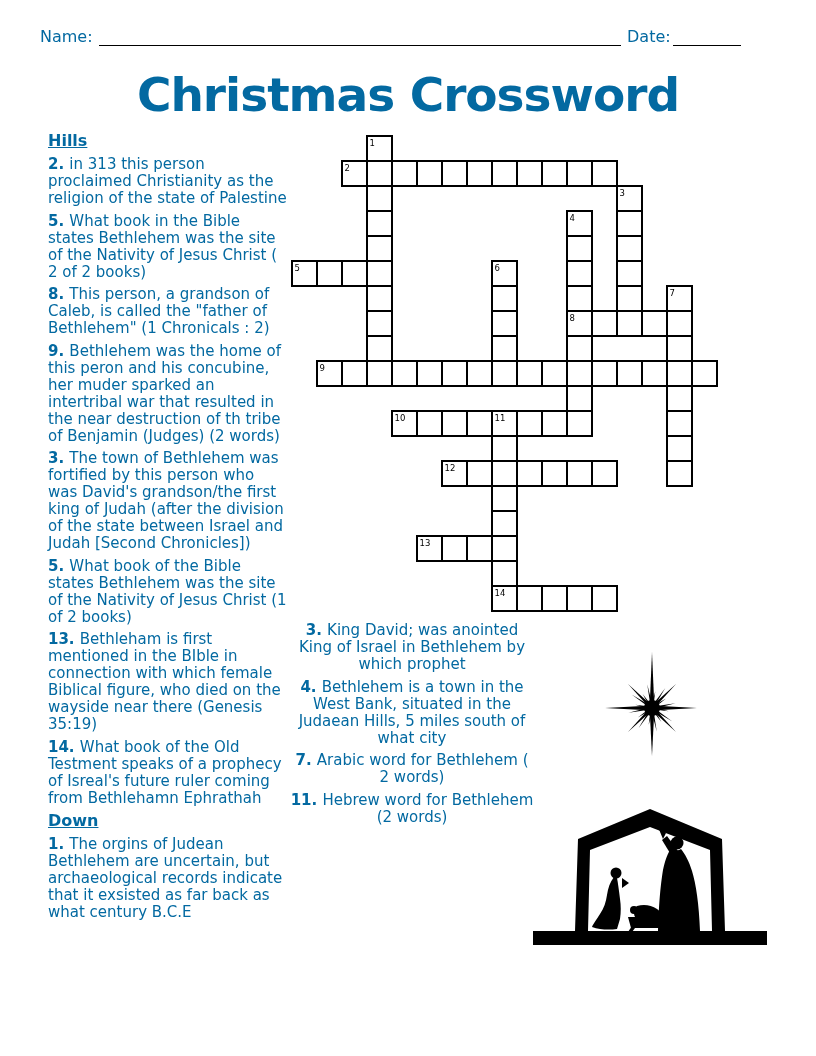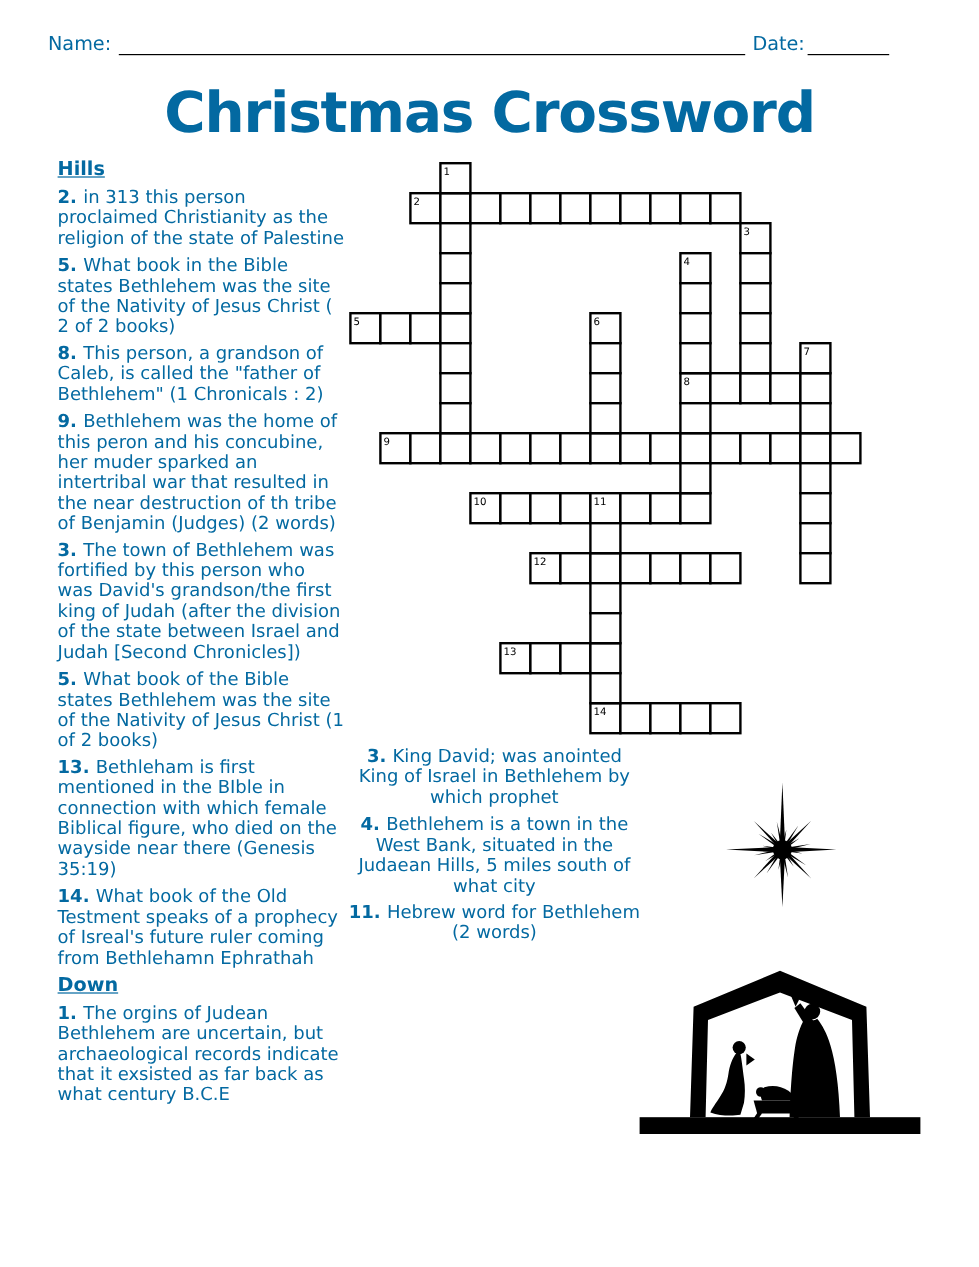--- a/index.html
+++ b/index.html
@@ -155,20 +155,21 @@
     <h2 style="margin-top:2px;text-decoration:underline;">Down</h2>
     <div>
         <p class="clue"><b>1. </b>The orgins of Judean Bethlehem are uncertain, but archaeological records indicate that it exsisted as far back as what century B.C.E</p>
       </div>
   </div>
 
   <div class="col col-mid">
     <div>
         <p class="clue"><b>3. </b>King David; was anointed King of Israel in Bethlehem by which prophet</p>
         <p class="clue"><b>4. </b>Bethlehem is a town in the West Bank, situated in the Judaean Hills, 5 miles south of what city</p>
+        <p class="clue"><b>7. </b>Arabic word for Bethlehem ( 2 words)</p>
         <p class="clue"><b>11. </b>Hebrew word for Bethlehem (2 words)</p>
       </div>
   </div>
 
   <svg class="art" style="left:592px;top:622px;" width="120" height="120" viewBox="0 0 120 120" xmlns="http://www.w3.org/2000/svg">
       <polygon points="60.0,4.0 62.4,60.0 60.0,108.0 57.6,60.0" fill="#000"></polygon>
       <polygon points="105.0,60.0 60.0,62.4 13.0,60.0 60.0,57.6" fill="#000"></polygon>
       <polygon points="84.0,36.0 61.2,61.2 36.0,84.0 58.8,58.8" fill="#000"></polygon>
       <polygon points="36.0,36.0 61.2,58.8 84.0,84.0 58.8,61.2" fill="#000"></polygon>
       <polygon points="83.5,55.3 60.2,61.2 59.8,58.8" fill="#000"></polygon>

